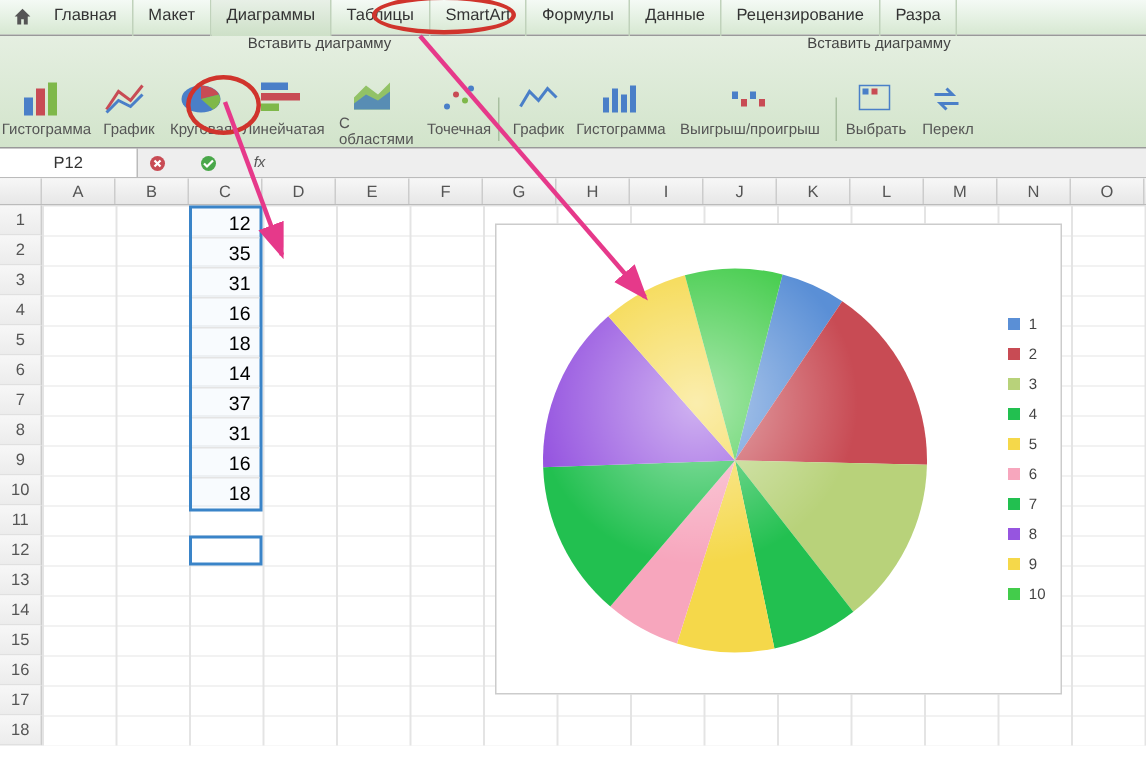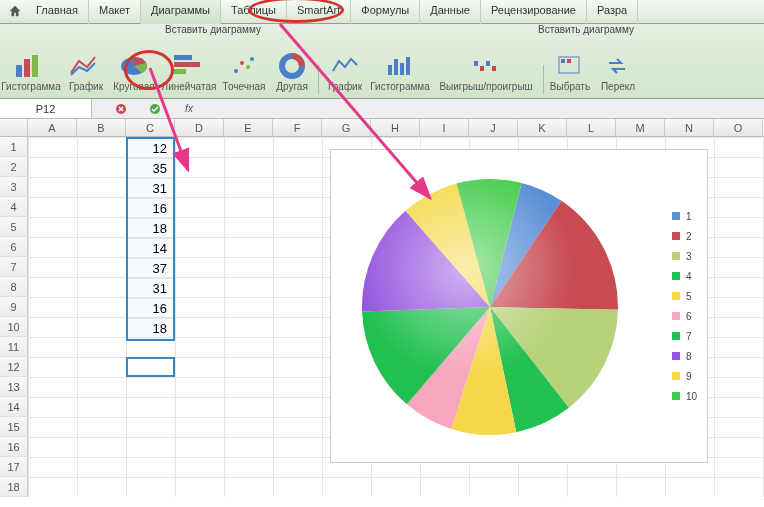--- a/index.html
+++ b/index.html
@@ -106,21 +106,21 @@
     font-size: 11px;
   }
   .name-box {
     width: 92px;
     text-align: center;
     border-right: 1px solid #bbb;
     height: 100%;
     line-height: 20px;
     background: #fff;
   }
-  .fx-icons { display: flex; gap: 20px; padding: 0 6px; margin-left: 16px; }
+  .fx-icons { display: flex; gap: 20px; padding: 0 6px; }
   .fx-icon { width: 14px; height: 14px; display:flex; align-items:center; justify-content:center; font-size:10px; }
   .sheet {
     position: relative;
     background: #fff;
   }
   .col-headers {
     display: flex;
     height: 18px;
     background: linear-gradient(#f7f7f7, #e7e7e7);
     border-bottom: 1px solid #bbb;
@@ -284,39 +284,39 @@
     <div class="ribbon-item">
       <span class="ribbon-icon">
         <svg width="34" height="26">
             <rect x="2" y="2" width="18" height="5" fill="#4a7fc8"></rect>
             <rect x="2" y="9" width="26" height="5" fill="#c84b54"></rect>
             <rect x="2" y="16" width="12" height="5" fill="#7fb84a"></rect>
           </svg>
       </span>
       <span>Линейчатая</span>
     </div>
+    <div class="ribbon-item">
+      <span class="ribbon-icon">
+        <svg width="34" height="26">
+            <path d="M2,22 L2,14 L10,6 L18,12 L26,4 L26,22 Z" fill="#7fb84a" opacity="0.8"></path>
+            <path d="M2,22 L2,18 L10,12 L18,16 L26,10 L26,22 Z" fill="#4a7fc8" opacity="0.8"></path>
+          </svg>
+      </span>
+      <span>С областями</span>
+    </div>
     <div class="ribbon-item narrow">
       <span class="ribbon-icon">
         <svg width="28" height="26">
             <circle cx="6" cy="18" r="2" fill="#4a7fc8"></circle>
             <circle cx="12" cy="10" r="2" fill="#c84b54"></circle>
             <circle cx="18" cy="14" r="2" fill="#7fb84a"></circle>
             <circle cx="22" cy="6" r="2" fill="#4a7fc8"></circle>
           </svg>
       </span>
       <span>Точечная</span>
-    </div>
-    <div class="ribbon-item narrow">
-      <span class="ribbon-icon">
-        <svg width="28" height="26">
-            <circle cx="14" cy="13" r="10" fill="none" stroke="#4a7fc8" stroke-width="6"></circle>
-            <path d="M14,3 A10,10 0 0,1 24,13" fill="none" stroke="#c84b54" stroke-width="6"></path>
-          </svg>
-      </span>
-      <span>Другая</span>
     </div>
     <div class="ribbon-sep"></div>
     <div class="ribbon-item narrow">
       <span class="ribbon-icon">
         <svg width="28" height="22">
             <polyline points="2,16 8,6 14,12 20,4 26,10" stroke="#4a7fc8" fill="none" stroke-width="2"></polyline>
           </svg>
       </span>
       <span>График</span>
     </div>

